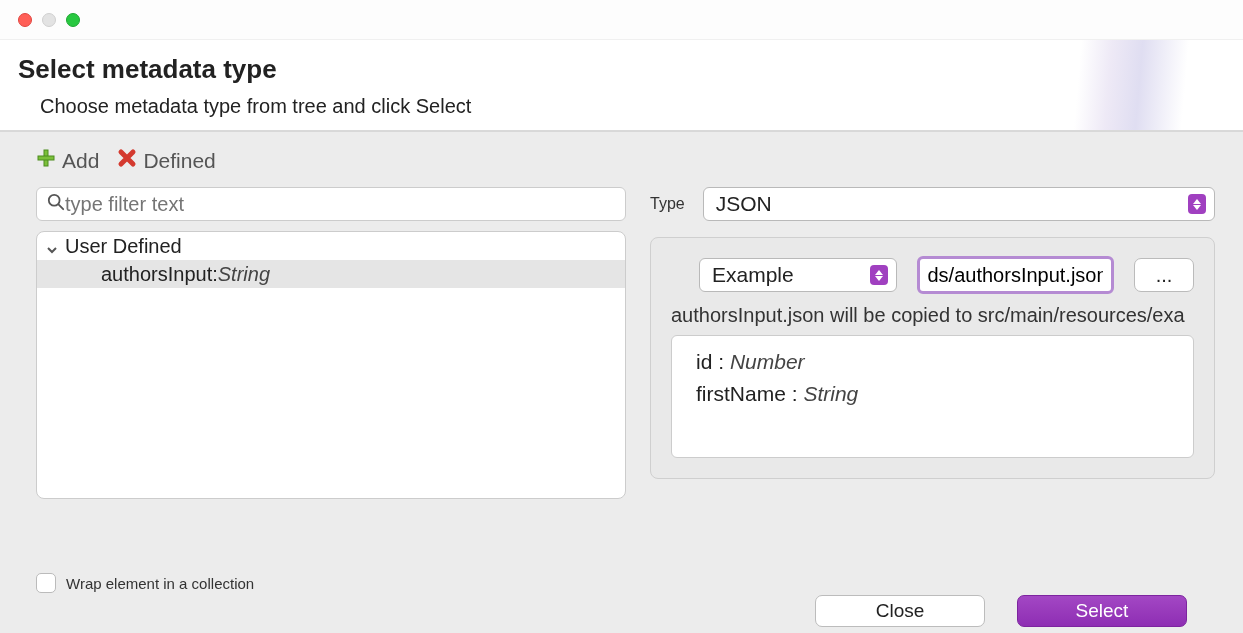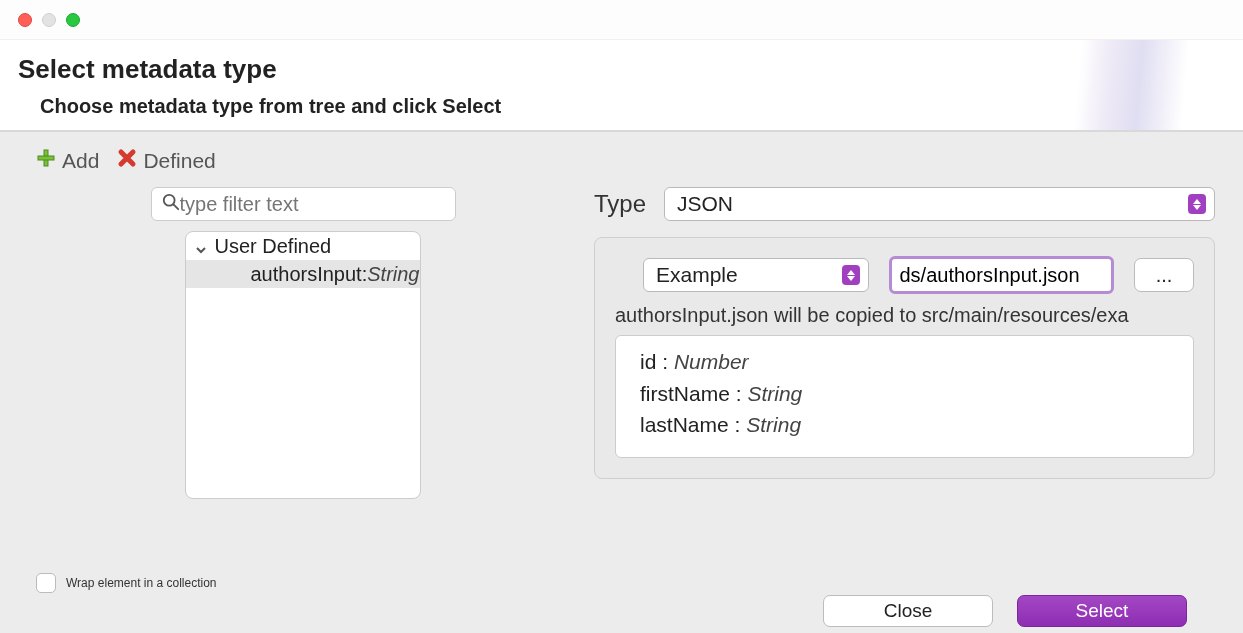--- a/index.html
+++ b/index.html
@@ -35,21 +35,20 @@
     }
     .header h1 {
       font-size: 26px;
       font-weight: 700;
       margin-bottom: 10px;
     }
     .header p {
       font-size: 20px;
       margin-left: 22px;
       color: #222;
-      font-weight: bold;
     }
     .header .swoosh {
       position: absolute;
       right: 0; top: 0; bottom: 0;
       width: 300px;
       background: linear-gradient(95deg, transparent 0%, transparent 45%, #ece7f5 55%, #dcdaf0 65%, #ffffff 80%);
       opacity: 0.9;
       pointer-events: none;
     }
 
@@ -83,24 +82,23 @@
       user-select: none;
     }
 
     .columns {
       display: flex;
       gap: 24px;
       flex: 1;
       min-height: 0;
     }
     .left-col {
-      width: 534px;
-      display: flex;
-      flex-direction: column;
-      align-items: center;
+      width: 590px;
+      display: flex;
+      flex-direction: column;
     }
     .right-col {
       flex: 1;
       display: flex;
       flex-direction: column;
     }
 
     .filter {
       display: flex;
       align-items: center;
@@ -145,21 +143,21 @@
     .tree-indent { width: 56px; display:inline-block; }
     .type-ital { font-style: italic; color: #444; }
 
     .type-row {
       display: flex;
       align-items: center;
       gap: 18px;
       margin-bottom: 16px;
     }
     .type-label {
-      font-size: 24px;
+      font-size: 16px;
       color: #333;
     }
     .select-box {
       flex: 1;
       background: #fff;
       border: 1px solid #b9b9b9;
       border-radius: 6px;
       height: 34px;
       display: flex;
       align-items: center;
@@ -239,36 +237,36 @@
       padding: 10px 24px;
       font-size: 21px;
       line-height: 1.5;
     }
 
     .wrap-row {
       margin-top: 16px;
       display: flex;
       align-items: center;
       gap: 10px;
-      font-size: 12px;
+      font-size: 15px;
       color: #333;
     }
     .chk {
       width: 20px; height: 20px;
       border: 1px solid #bbb;
       border-radius: 5px;
       background: #fff;
     }
 
     .footer {
       height: 40px;
       display: flex;
       justify-content: flex-end;
       align-items: flex-start;
-      gap: 24px;
+      gap: 32px;
       padding-right: 28px;
       padding-top: 2px;
     }
     .btn {
       width: 170px; height: 32px;
       border-radius: 7px;
       font-size: 19px;
       display: flex;
       align-items: center;
       justify-content: center;
@@ -392,23 +390,20 @@
           </div>
         </div>
         <div class="copy-msg">authorsInput.json will be copied to src/main/resources/exa</div>
         <div class="props">
           <div>
             <span>id</span> : <span class="type-ital">Number</span>
           </div>
           <div>
             <span>firstName</span> : <span class="type-ital">String</span>
           </div>
-          <div>
-            <span>lastName</span> : <span class="type-ital">String</span>
-          </div>
         </div>
       </div>
     </div>
 
   </div>
 
   <div class="wrap-row">
     <span class="chk"></span>
     <span>Wrap element in a collection</span>
   </div>

